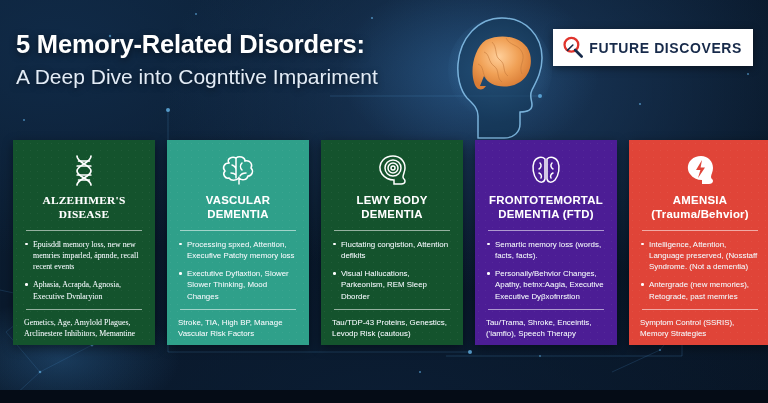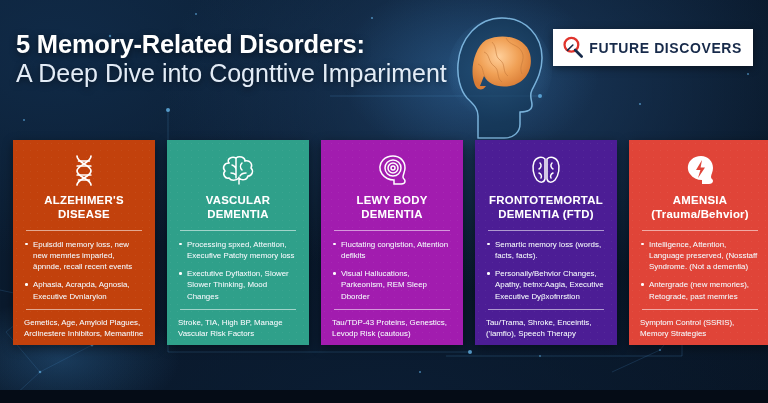--- a/index.html
+++ b/index.html
@@ -45,23 +45,24 @@
     color: #ffffff;
     font-size: 25.5px;
     font-weight: bold;
     letter-spacing: -0.2px;
     line-height: 1.12;
     text-shadow: 0 2px 7px rgba(0,0,0,0.55);
     white-space: nowrap;
   }
   .title-sub {
     color: #e3ecf6;
-    font-size: 25px;
+    font-size: 21px;
     font-weight: normal;
     line-height: 1.15;
+    margin-top: 6px;
     text-shadow: 0 2px 6px rgba(0,0,0,0.5);
     white-space: nowrap;
   }
 
   
   .logo-box {
     position: absolute;
     right: 15px;
     top: 29px;
     background: #ffffff;
@@ -273,21 +274,21 @@
     <g stroke="#c4793a" stroke-width="0.8" fill="none" stroke-opacity="0.75">
       <path d="M52 30 C58 36 54 44 60 48 C66 52 62 60 68 64"></path>
       <path d="M44 40 C50 42 48 50 54 54 C60 58 56 66 62 70"></path>
       <path d="M66 26 C70 34 78 32 82 40 C86 48 78 54 82 62"></path>
       <path d="M38 52 C44 54 42 62 46 66"></path>
     </g>
   </svg>
 
   <div class="cards">
 
-    <div class="card" style="background:#c2410c;">
+    <div class="card" style="background:#14532d;font-family:Liberation Serif, serif;">
       <div class="card-body">
         <div class="card-icon">
           <svg width="30" height="32" viewBox="0 0 30 32" fill="none" stroke="#ffffff" stroke-width="1.7" stroke-linecap="round">
             <path d="M8 2 C8 9 22 11 22 17 C22 23 8 25 8 31"></path>
             <path d="M22 2 C22 9 8 11 8 17 C8 23 22 25 22 31"></path>
             <path d="M9.6 7 H20.4 M8.2 12 H21.8 M8.2 21 H21.8 M9.6 26 H20.4"></path>
           </svg>
         </div>
         <div class="card-title soft">
           <span>ALZEHIMER'S DISEASE</span>
@@ -318,21 +319,21 @@
         <div class="card-rule"></div>
         <ul class="bullets">
           <li class="soft">Processing spxed, Attention, Execufive Patchy memory loss</li>
           <li class="soft">Exectutive Dyflaxtion, Slower Slower Thinking, Mood Changes</li>
         </ul>
         <div class="card-rule lower"></div>
         <div class="card-footer soft">Stroke, TIA, High BP, Manage Vascular Risk Factors</div>
       </div>
     </div>
 
-    <div class="card" style="background:#a21caf;">
+    <div class="card" style="background:#14532d;">
       <div class="card-body">
         <div class="card-icon">
           <svg width="32" height="32" viewBox="0 0 32 32" fill="none" stroke="#ffffff" stroke-width="1.5" stroke-linecap="round">
             <path d="M17 2 C24 2 29 7 29 14 C29 18 27 20 27 23 C27 25 29 25 29 27
                      C29 29 27 30 25 30 L18 30 L18 26 C13 26 9 24 6 20 C3 16 3 10 7 6 C10 3 13 2 17 2 Z"></path>
             <circle cx="17" cy="14" r="2"></circle>
             <circle cx="17" cy="14" r="5"></circle>
             <circle cx="17" cy="14" r="8"></circle>
           </svg>
         </div>

